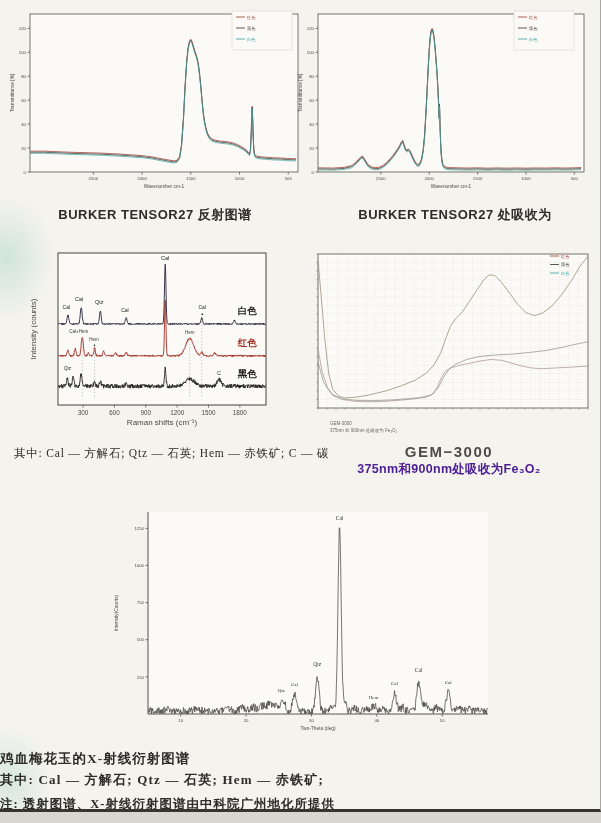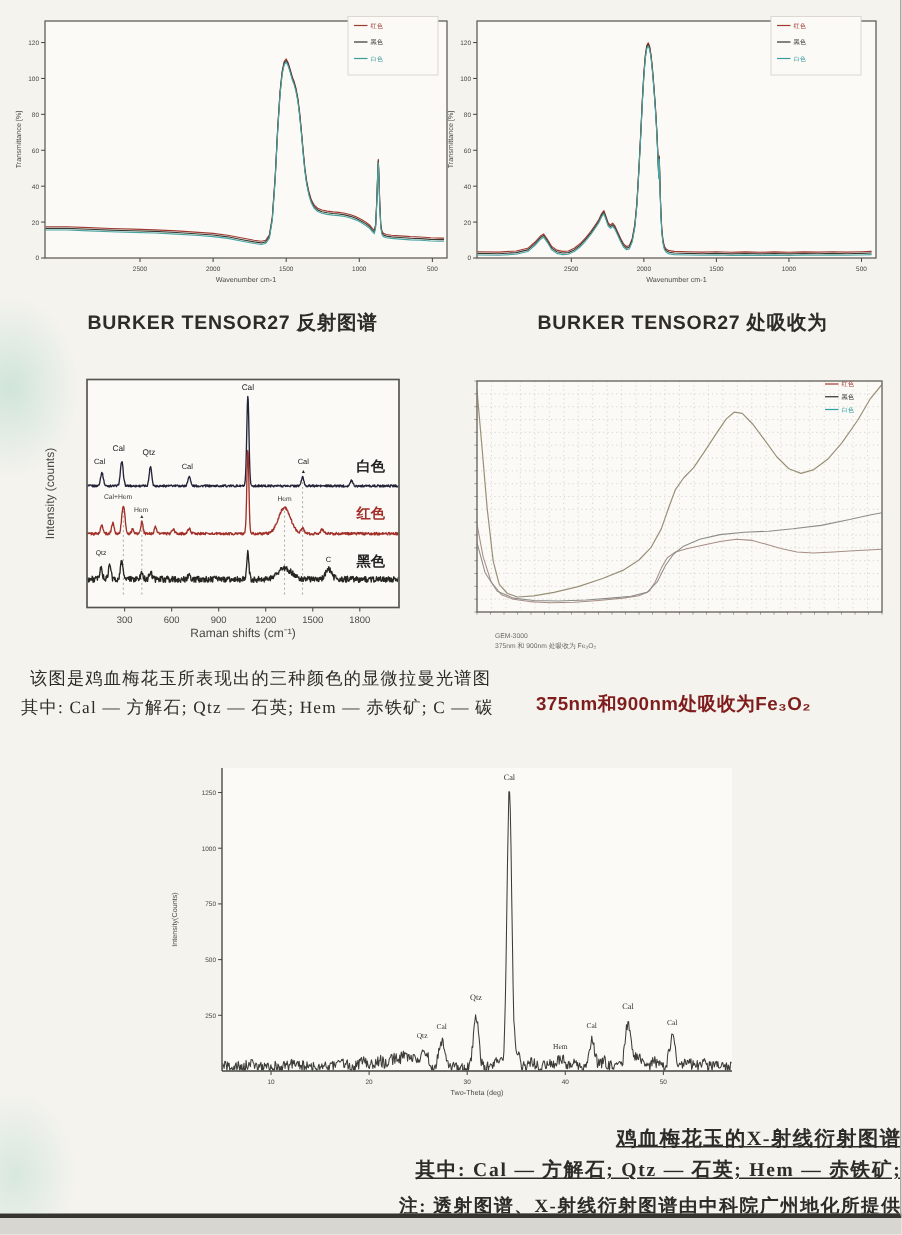--- a/index.html
+++ b/index.html
@@ -8,23 +8,23 @@
         font-family:"Liberation Sans",sans-serif;}
   .blob{position:absolute;pointer-events:none;}
   .blob1{left:-38px;top:198px;width:90px;height:120px;background:radial-gradient(closest-side,rgba(150,205,185,.38),rgba(150,205,185,0));}
   .blob2{left:-30px;top:728px;width:80px;height:110px;background:radial-gradient(closest-side,rgba(150,205,185,.30),rgba(150,205,185,0));}
   .chart{position:absolute;}
   .cap{position:absolute;text-align:center;font-weight:bold;color:#2e2c28;font-size:13px;letter-spacing:.5px;}
   .txtblock{position:absolute;color:#2e2c28;font-family:"Liberation Serif","DejaVu Serif",serif;}
   .txtline{font-size:11.5px;letter-spacing:.8px;line-height:19px;white-space:nowrap;}
   .gem-small{position:absolute;color:#6a6a64;font-size:4.5px;line-height:6.5px;}
   .gem-title{position:absolute;text-align:center;font-weight:bold;color:#4d4c48;font-size:15px;letter-spacing:1.5px;}
-  .gem-sub{position:absolute;text-align:center;font-weight:bold;color:#7f1d1d;font-size:12.5px;letter-spacing:.3px;}
-  .b-cap{position:absolute;width:601px;text-align:right;font-family:"Liberation Serif","DejaVu Serif",serif;
-         font-weight:bold;color:#2e2c28;white-space:nowrap;text-decoration:underline;}
+  .gem-sub{position:absolute;text-align:center;font-weight:bold;color:#4c1d95;font-size:12.5px;letter-spacing:.3px;}
+  .b-cap{position:absolute;width:601px;text-align:left;font-family:"Liberation Serif","DejaVu Serif",serif;
+         font-weight:bold;color:#2e2c28;white-space:nowrap;}
 </style>
 </head>
 <body>
 
 <div class="page">
   <div class="blob blob1"></div>
   <div class="blob blob2"></div>
 
   <div class="chart" id="c1" style="left:6px;top:6px;"><svg viewBox="0 0 298 194" width="298" height="194" font-family="&quot;Liberation Sans&quot;,sans-serif">
         <rect x="24" y="8" width="268" height="158" fill="#fbfaf6" stroke="none"></rect>
@@ -276,24 +276,24 @@
         <line x1="244" y1="14.5" x2="253" y2="14.5" stroke="#2e2e2c" stroke-width="0.8"></line>
         <text x="255" y="16" font-size="4.2" fill="#2e2e2c">黑色</text>
         <line x1="244" y1="23" x2="253" y2="23" stroke="#2f9f9f" stroke-width="0.8"></line>
         <text x="255" y="24.5" font-size="4.2" fill="#2f9f9f">白色</text>
       </svg></div>
 
   <div class="gem-small" style="left:330px;top:421px;">
     <div>GEM-3000</div>
     <div>375nm 和 900nm 处吸收为 Fe₃O₂</div>
   </div>
+  <div class="gem-title" style="left:306px;top:443px;width:286px;">GEM−3000</div>
   <div class="gem-sub" style="left:306px;top:461px;width:286px;">375nm和900nm处吸收为Fe₃O₂</div>
 
   <div class="txtblock" style="left:14px;top:444px;">
-    <div class="txtline" style="padding-left:6px;">该图是鸡血梅花玉所表现出的三种颜色的显微拉曼光谱图</div>
     <div class="txtline">其中: Cal — 方解石; Qtz — 石英; Hem — 赤铁矿; C — 碳</div>
   </div>
 
   <div class="chart" id="c5" style="left:104px;top:498px;"><svg viewBox="0 0 392 250" width="392" height="250" font-family="&quot;Liberation Sans&quot;,sans-serif">
         <rect x="44" y="14" width="340" height="202" fill="#fbfaf6" stroke="none"></rect>
         <clipPath id="clip-xrd">
           <rect x="44.3" y="14.3" width="339.4" height="201.4"></rect>
         </clipPath>
         <g clip-path="url(#clip-xrd)">
           <polyline points="44.00,215.39 44.47,210.97 44.94,212.31 45.42,214.31 45.89,209.50 46.36,209.64 46.83,211.85 47.31,215.85 47.78,210.03 48.25,212.71 48.72,210.78 49.19,215.57 49.67,214.33 50.14,214.58 50.61,213.49 51.08,215.46 51.56,214.91 52.03,212.65 52.50,215.03 52.97,211.46 53.44,210.56 53.92,215.27 54.39,213.59 54.86,209.59 55.33,212.58 55.81,215.62 56.28,211.99 56.75,214.94 57.22,211.62 57.69,216.41 58.17,215.71 58.64,210.88 59.11,215.91 59.58,215.70 60.06,208.83 60.53,213.77 61.00,214.83 61.47,213.19 61.94,210.17 62.42,211.53 62.89,213.08 63.36,208.34 63.83,208.59 64.31,208.56 64.78,210.45 65.25,211.01 65.72,214.24 66.19,212.31 66.67,210.68 67.14,211.32 67.61,215.08 68.08,215.21 68.56,211.63 69.03,213.35 69.50,211.28 69.97,210.24 70.44,215.99 70.92,211.67 71.39,215.59 71.86,214.41 72.33,210.67 72.81,212.60 73.28,211.69 73.75,214.07 74.22,211.01 74.69,210.72 75.17,213.05 75.64,215.78 76.11,215.52 76.58,211.78 77.06,214.27 77.53,214.00 78.00,217.13 78.47,214.59 78.94,216.54 79.42,209.51 79.89,210.92 80.36,214.95 80.83,215.27 81.31,211.32 81.78,212.39 82.25,215.95 82.72,213.05 83.19,216.63 83.67,212.70 84.14,216.46 84.61,212.64 85.08,209.77 85.56,209.89 86.03,214.34 86.50,210.99 86.97,211.88 87.44,209.38 87.92,212.61 88.39,215.64 88.86,211.51 89.33,211.95 89.81,210.32 90.28,208.27 90.75,214.11 91.22,208.69 91.69,211.19 92.17,209.08 92.64,212.45 93.11,212.85 93.58,211.16 94.06,209.90 94.53,209.66 95.00,212.77 95.47,209.47 95.94,214.61 96.42,212.20 96.89,212.38 97.36,215.75 97.83,209.17 98.31,209.42 98.78,215.94 99.25,212.60 99.72,213.73 100.19,215.03 100.67,209.92 101.14,213.52 101.61,213.85 102.08,211.73 102.56,212.60 103.03,212.83 103.50,211.02 103.97,215.14 104.44,217.16 104.92,210.16 105.39,212.69 105.86,213.03 106.33,214.59 106.81,214.33 107.28,215.93 107.75,216.18 108.22,212.65 108.69,211.55 109.17,215.06 109.64,213.18 110.11,213.34 110.58,211.19 111.06,214.53 111.53,212.48 112.00,212.83 112.47,211.48 112.94,209.95 113.42,213.36 113.89,214.01 114.36,214.92 114.83,212.34 115.31,216.19 115.78,212.36 116.25,210.58 116.72,210.93 117.19,210.81 117.67,209.66 118.14,215.23 118.61,209.77 119.08,211.97 119.56,213.56 120.03,210.74 120.50,210.23 120.97,209.94 121.44,208.94 121.92,209.09 122.39,209.92 122.86,210.06 123.33,209.33 123.81,208.29 124.28,208.91 124.75,208.07 125.22,213.48 125.69,213.62 126.17,210.96 126.64,211.63 127.11,209.33 127.58,208.61 128.06,214.78 128.53,213.23 129.00,210.89 129.47,215.92 129.94,215.16 130.42,215.86 130.89,211.91 131.36,212.79 131.83,216.63 132.31,212.81 132.78,215.77 133.25,209.40 133.72,213.13 134.19,210.99 134.67,208.81 135.14,214.73 135.61,208.15 136.08,209.34 136.56,207.60 137.03,207.01 137.50,211.37 137.97,209.65 138.44,206.45 138.92,208.68 139.39,210.74 139.86,207.53 140.33,213.38 140.81,209.18 141.28,211.89 141.75,213.70 142.22,214.36 142.69,211.96 143.17,211.12 143.64,208.56 144.11,210.69 144.58,214.33 145.06,212.00 145.53,213.03 146.00,213.80 146.47,208.24 146.94,210.86 147.42,212.02 147.89,206.60 148.36,212.68 148.83,209.13 149.31,208.96 149.78,205.59 150.25,212.35 150.72,213.42 151.19,206.46 151.67,208.15 152.14,214.19 152.61,213.88 153.08,208.18 153.56,212.44 154.03,213.19 154.50,211.84 154.97,211.92 155.44,208.30 155.92,207.27 156.39,206.57 156.86,204.93 157.33,205.33 157.81,211.73 158.28,207.05 158.75,204.21 159.22,210.88 159.69,206.81 160.17,204.52 160.64,209.65 161.11,208.90 161.58,208.17 162.06,210.56 162.53,205.39 163.00,211.19 163.47,203.32 163.94,205.01 164.42,207.27 164.89,202.75 165.36,207.44 165.83,203.53 166.31,204.41 166.78,204.63 167.25,204.18 167.72,209.41 168.19,205.09 168.67,204.96 169.14,208.33 169.61,207.80 170.08,205.45 170.56,209.33 171.03,209.61 171.50,204.98 171.97,205.06 172.44,205.50 172.92,206.90 173.39,209.05 173.86,210.44 174.33,207.29 174.81,210.23 175.28,208.53 175.75,210.07 176.22,208.02 176.69,205.00 177.17,203.53 177.64,201.92 178.11,202.78 178.58,202.40 179.06,203.61 179.53,205.48 180.00,205.83 180.47,204.39 180.94,206.68 181.42,203.75 181.89,211.11 182.36,212.30 182.83,212.41 183.31,213.29 183.78,215.44 184.25,212.18 184.72,216.41 185.19,215.43 185.67,213.06 186.14,211.90 186.61,214.48 187.08,211.73 187.56,205.09 188.03,207.55 188.50,200.92 188.97,202.08 189.44,199.66 189.92,196.49 190.39,199.08 190.86,193.98 191.33,195.10 191.81,200.84 192.28,201.84 192.75,204.13 193.22,205.21 193.69,209.41 194.17,209.10 194.64,209.34 195.11,213.89 195.58,212.84 196.06,210.94 196.53,212.83 197.00,216.01 197.47,213.27 197.94,210.97 198.42,210.28 198.89,213.31 199.36,212.04 199.83,210.80 200.31,210.65 200.78,216.10 201.25,212.21 201.72,215.64 202.19,213.94 202.67,215.00 203.14,212.77 203.61,212.48 204.08,211.08 204.56,216.50 205.03,216.90 205.50,212.08 205.97,216.81 206.44,214.28 206.92,214.92 207.39,216.08 207.86,210.50 208.33,215.69 208.81,211.59 209.28,209.50 209.75,207.43 210.22,209.25 210.69,199.73 211.17,200.31 211.64,191.02 212.11,185.86 212.58,182.86 213.06,178.58 213.53,181.95 214.00,183.91 214.47,183.25 214.94,189.96 215.42,193.97 215.89,199.32 216.36,207.57 216.83,212.51 217.31,208.06 217.78,211.70 218.25,209.91 218.72,215.10 219.19,212.43 219.67,216.66 220.14,216.70 220.61,212.26 221.08,209.94 221.56,215.58 222.03,212.98 222.50,212.80 222.97,211.22 223.44,211.57 223.92,212.17 224.39,214.28 224.86,209.99 225.33,212.96 225.81,208.56 226.28,208.65 226.75,207.03 227.22,210.34 227.69,208.33 228.17,209.98 228.64,210.57 229.11,209.29 229.58,207.68 230.06,207.07 230.53,207.24 231.00,208.66 231.47,208.88 231.94,203.01 232.42,186.75 232.89,169.03 233.36,143.72 233.83,111.75 234.31,78.42 234.78,53.93 235.25,29.88 235.72,29.83 236.19,41.99 236.67,66.84 237.14,100.33 237.61,129.25 238.08,160.15 238.56,182.46 239.03,187.82 239.50,196.00 239.97,201.77 240.44,204.07 240.92,205.13 241.39,205.16 241.86,203.26 242.33,204.39 242.81,208.08 243.28,210.56 243.75,214.80 244.22,215.61 244.69,211.97 245.17,209.67 245.64,212.34 246.11,211.80 246.58,216.03 247.06,214.68 247.53,211.58 248.00,209.24 248.47,211.04 248.94,210.02 249.42,213.02 249.89,207.35 250.36,207.09 250.83,211.27 251.31,213.14 251.78,211.50 252.25,207.82 252.72,214.71 253.19,212.77 253.67,213.85 254.14,209.43 254.61,212.35 255.08,215.70 255.56,215.55 256.03,214.75 256.50,214.73 256.97,216.69 257.44,212.37 257.92,210.69 258.39,209.28 258.86,209.39 259.33,212.07 259.81,214.39 260.28,214.18 260.75,209.57 261.22,212.05 261.69,212.14 262.17,212.01 262.64,208.36 263.11,213.28 263.58,209.46 264.06,212.28 264.53,213.59 265.00,209.30 265.47,214.13 265.94,211.10 266.42,211.09 266.89,212.72 267.36,211.12 267.83,206.37 268.31,205.81 268.78,211.55 269.25,205.80 269.72,208.45 270.19,209.92 270.67,211.00 271.14,205.95 271.61,205.44 272.08,210.59 272.56,210.10 273.03,210.34 273.50,214.39 273.97,211.61 274.44,214.57 274.92,209.79 275.39,209.59 275.86,214.00 276.33,210.66 276.81,213.23 277.28,213.41 277.75,211.44 278.22,211.22 278.69,208.01 279.17,210.63 279.64,210.09 280.11,209.07 280.58,212.53 281.06,210.28 281.53,215.04 282.00,212.24 282.47,210.66 282.94,213.70 283.42,212.99 283.89,213.41 284.36,216.37 284.83,216.66 285.31,211.68 285.78,213.23 286.25,211.44 286.72,213.62 287.19,210.04 287.67,210.53 288.14,205.93 288.61,203.23 289.08,201.70 289.56,201.46 290.03,197.84 290.50,192.66 290.97,196.58 291.44,198.24 291.92,197.14 292.39,205.36 292.86,206.47 293.33,204.48 293.81,205.66 294.28,213.69 294.75,212.55 295.22,207.96 295.69,212.32 296.17,208.69 296.64,208.05 297.11,213.94 297.58,207.28 298.06,211.19 298.53,208.32 299.00,205.81 299.47,207.19 299.94,213.41 300.42,214.19 300.89,214.59 301.36,214.67 301.83,209.52 302.31,215.78 302.78,210.17 303.25,209.13 303.72,211.38 304.19,214.60 304.67,213.92 305.14,214.81 305.61,212.33 306.08,211.13 306.56,211.34 307.03,210.56 307.50,211.61 307.97,210.90 308.44,210.41 308.92,209.62 309.39,209.76 309.86,211.31 310.33,210.05 310.81,212.59 311.28,211.61 311.75,201.96 312.22,198.69 312.69,197.94 313.17,192.15 313.64,185.10 314.11,188.49 314.58,183.14 315.06,183.07 315.53,189.20 316.00,189.00 316.47,192.74 316.94,195.96 317.42,201.60 317.89,201.64 318.36,206.58 318.83,205.42 319.31,208.80 319.78,203.72 320.25,208.59 320.72,204.63 321.19,208.02 321.67,208.31 322.14,205.43 322.61,204.71 323.08,208.99 323.56,210.97 324.03,207.67 324.50,208.48 324.97,209.31 325.44,210.33 325.92,212.79 326.39,211.44 326.86,212.75 327.33,210.61 327.81,212.32 328.28,211.89 328.75,210.74 329.22,215.49 329.69,210.90 330.17,208.84 330.64,212.57 331.11,207.02 331.58,209.56 332.06,210.91 332.53,206.32 333.00,209.55 333.47,213.84 333.94,208.19 334.42,210.26 334.89,209.75 335.36,212.39 335.83,209.11 336.31,210.81 336.78,211.85 337.25,210.30 337.72,213.31 338.19,210.59 338.67,215.77 339.14,215.51 339.61,213.39 340.08,212.31 340.56,213.46 341.03,206.00 341.50,202.35 341.97,201.48 342.44,202.84 342.92,201.13 343.39,195.94 343.86,191.27 344.33,191.56 344.81,191.88 345.28,194.26 345.75,197.99 346.22,199.61 346.69,205.06 347.17,209.99 347.64,212.36 348.11,213.19 348.58,211.88 349.06,210.77 349.53,211.71 350.00,211.22 350.47,209.73 350.94,214.08 351.42,210.70 351.89,212.76 352.36,208.13 352.83,208.72 353.31,211.53 353.78,211.71 354.25,208.87 354.72,209.42 355.19,210.97 355.67,208.13 356.14,210.68 356.61,207.90 357.08,214.94 357.56,213.64 358.03,209.01 358.50,212.20 358.97,210.82 359.44,212.09 359.92,213.53 360.39,212.73 360.86,208.95 361.33,215.73 361.81,211.83 362.28,210.70 362.75,210.10 363.22,212.08 363.69,213.42 364.17,210.97 364.64,208.37 365.11,209.50 365.58,207.77 366.06,208.76 366.53,210.47 367.00,211.77 367.47,210.87 367.94,216.06 368.42,215.26 368.89,209.70 369.36,212.21 369.83,209.96 370.31,213.38 370.78,215.68 371.25,209.98 371.72,209.78 372.19,213.37 372.67,211.36 373.14,209.99 373.61,209.59 374.08,213.11 374.56,209.76 375.03,213.58 375.50,214.14 375.97,213.77 376.44,213.59 376.92,212.40 377.39,210.33 377.86,210.45 378.33,213.20 378.81,212.72 379.28,211.63 379.75,216.74 380.22,210.48 380.69,212.35 381.17,216.57 381.64,212.01 382.11,213.81 382.58,216.38 383.06,210.08 383.53,210.64 384.00,210.02" fill="none" stroke="#3c3c38" stroke-width="0.7" stroke-linejoin="round"></polyline>

